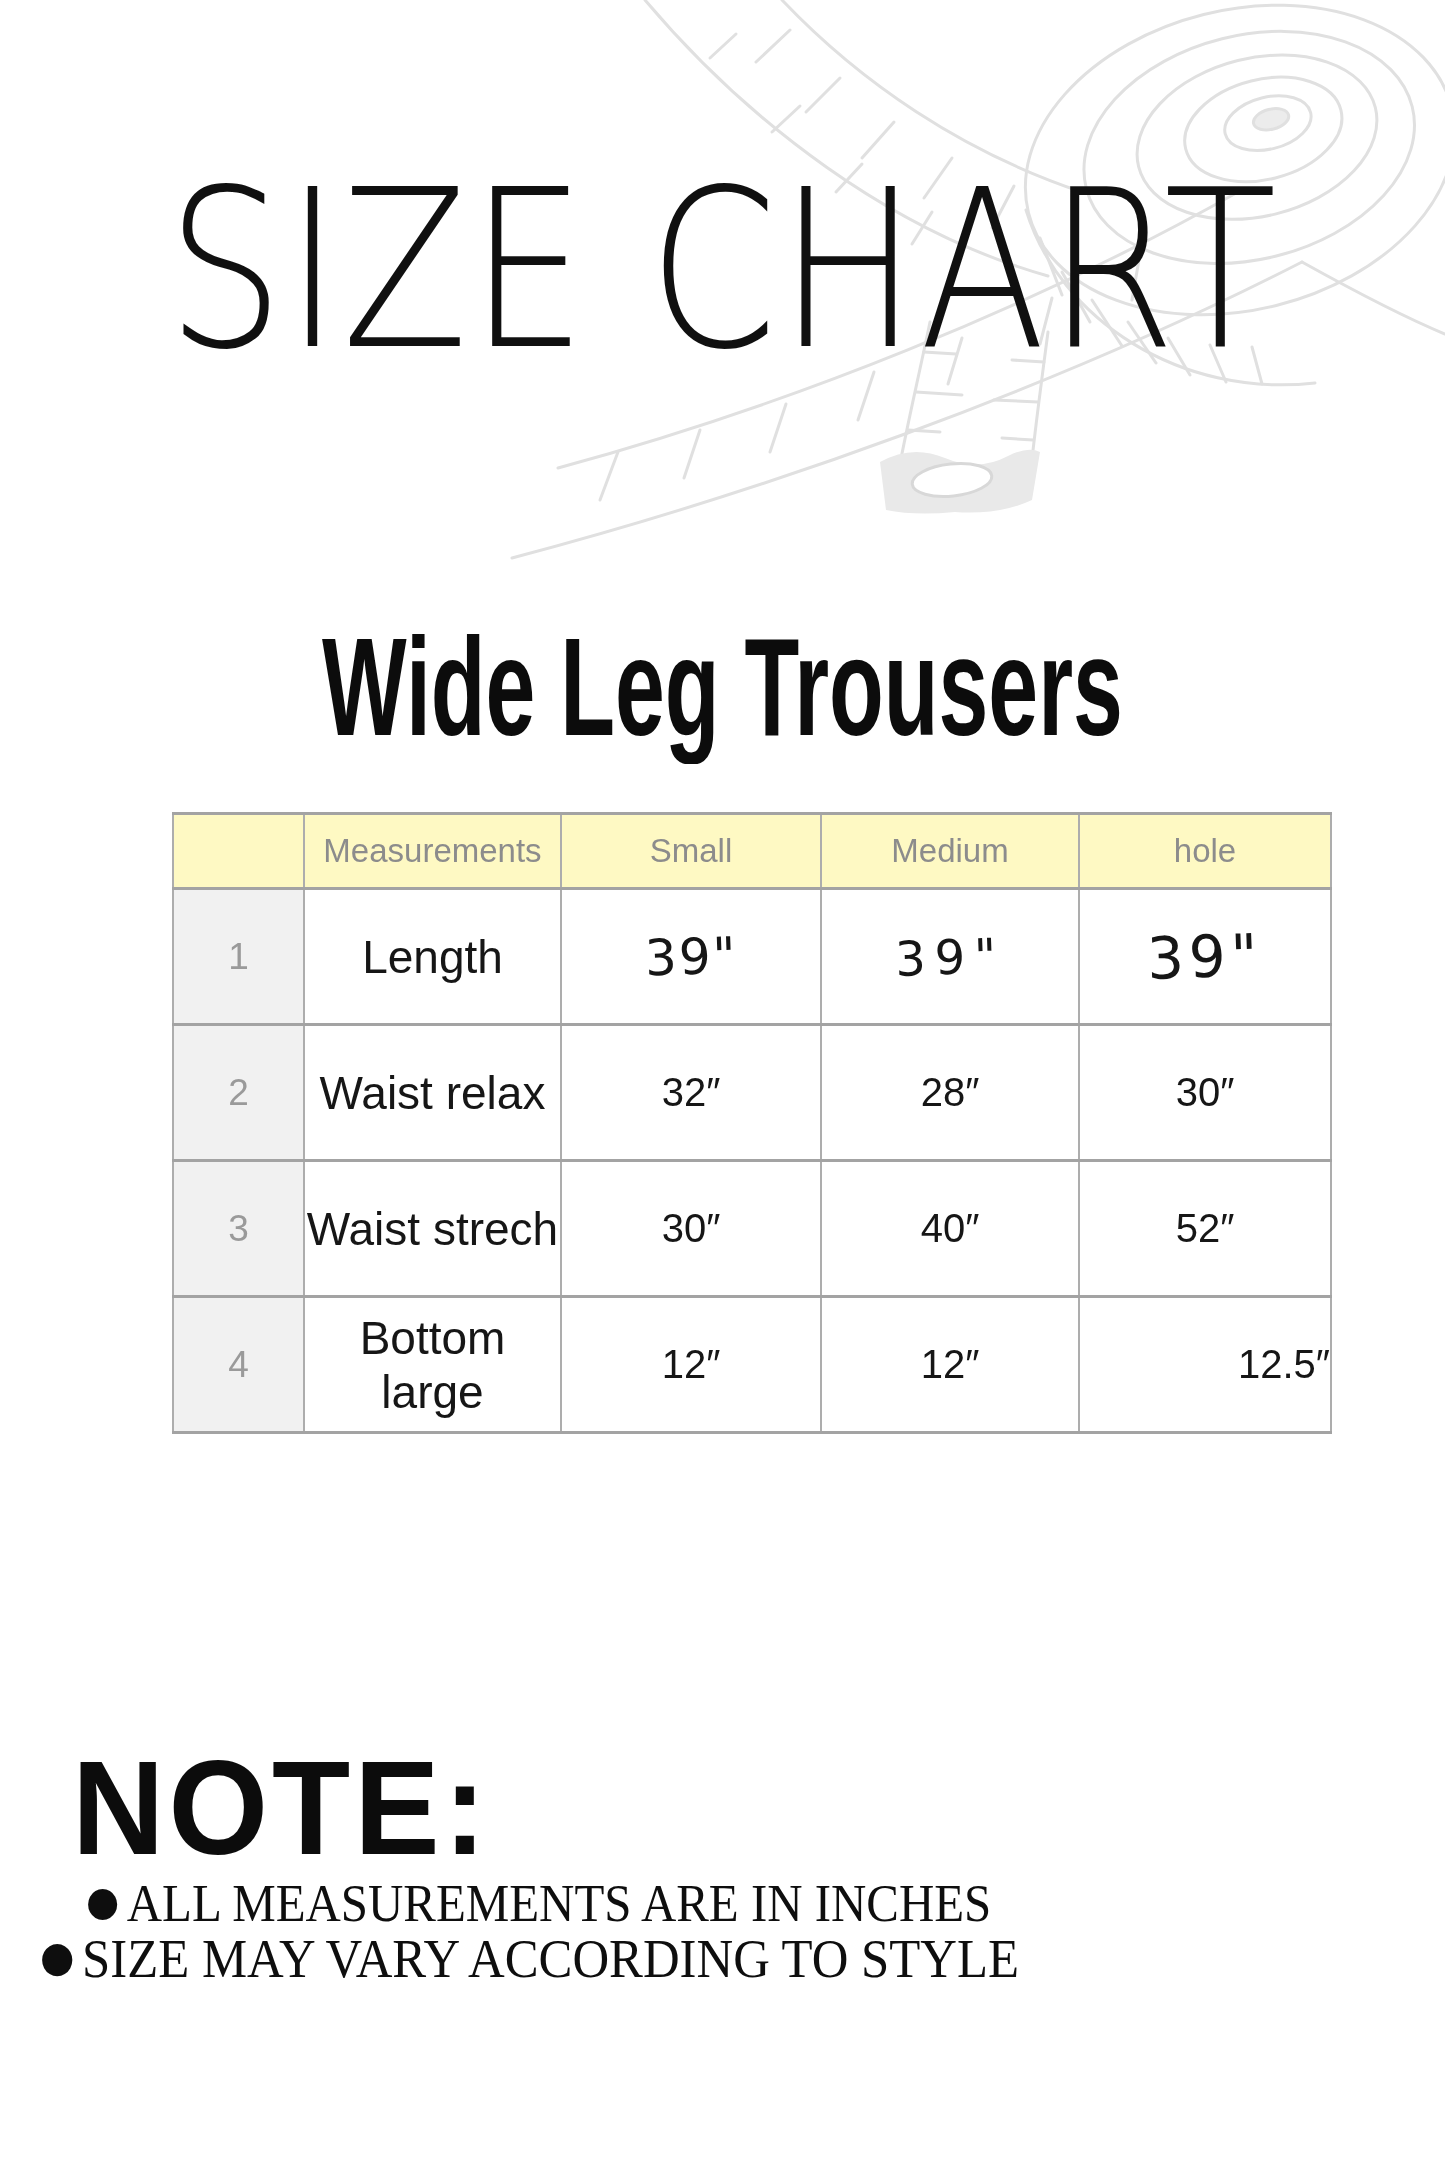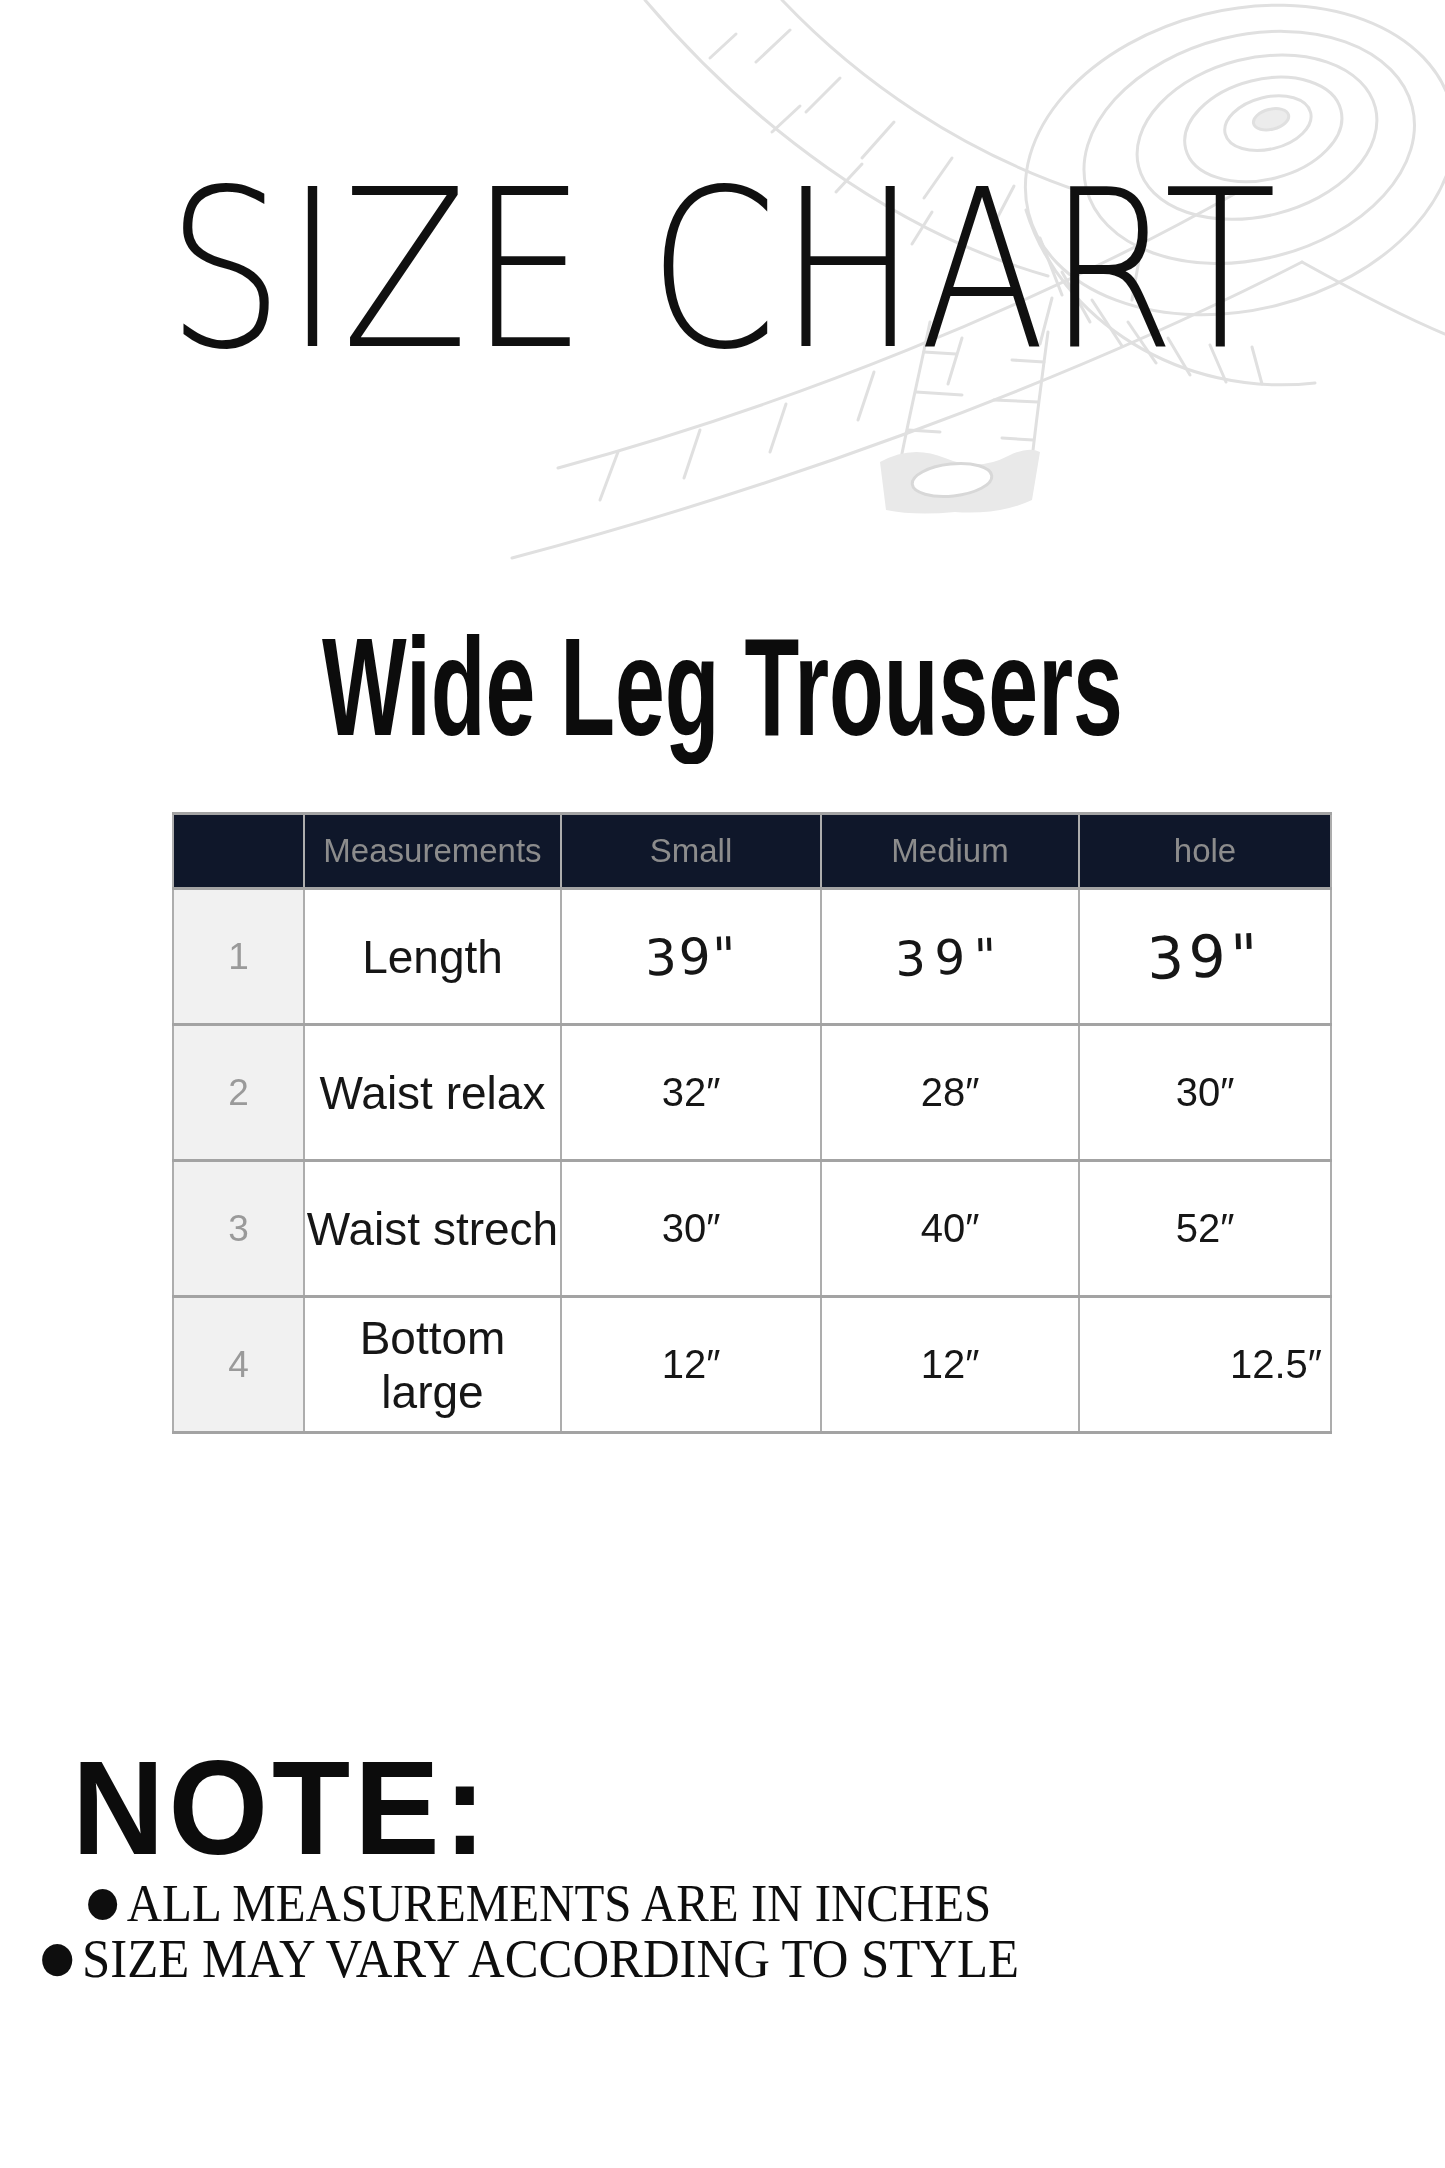--- a/index.html
+++ b/index.html
@@ -26,26 +26,26 @@
   .size-table{
     position:absolute;left:172px;top:812px;width:1158px;z-index:1;
     border-collapse:collapse;table-layout:fixed;background:#ffffff;
   }
   .size-table th,.size-table td{
     border-left:2px solid #adadad;border-right:2px solid #adadad;
     border-top:3px solid #a3a3a3;border-bottom:3px solid #a3a3a3;
     text-align:center;vertical-align:middle;padding:0;
   }
   .size-table thead th{
-    height:72px;background:#0f172a;color:#8c8c8c;font-weight:400;font-size:33px;
+    height:72px;background:#fef9c3;color:#8c8c8c;font-weight:400;font-size:33px;
   }
   .size-table tbody td{height:133px;font-size:46px;color:#161616;}
   .size-table td.num{background:#f1f1f1;color:#9a9a9a;font-size:37px;}
   .size-table td.val{font-size:40px;}
-  .size-table td.right{text-align:right;padding-right:8px;}
+  .size-table td.right{text-align:right;}
   .hand{
     font-family:"DejaVu Sans",sans-serif;display:inline-block;transform:rotate(-2deg);
   }
   .hand-s{font-size:50px;letter-spacing:2px;}
   .hand-m{font-size:48px;letter-spacing:9px;}
   .hand-l{font-size:58px;letter-spacing:5px;}
   
   .note-heading{
     position:absolute;left:72px;top:1742px;margin:0;z-index:1;
     font-weight:700;font-size:128px;line-height:1.0;color:#0c0c0c;letter-spacing:4px;

